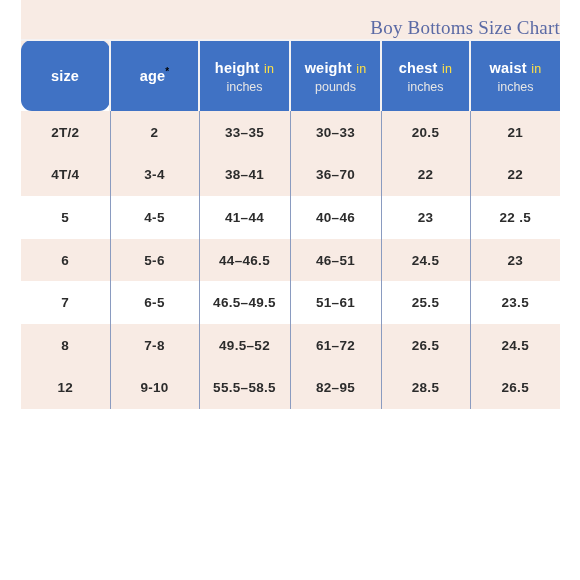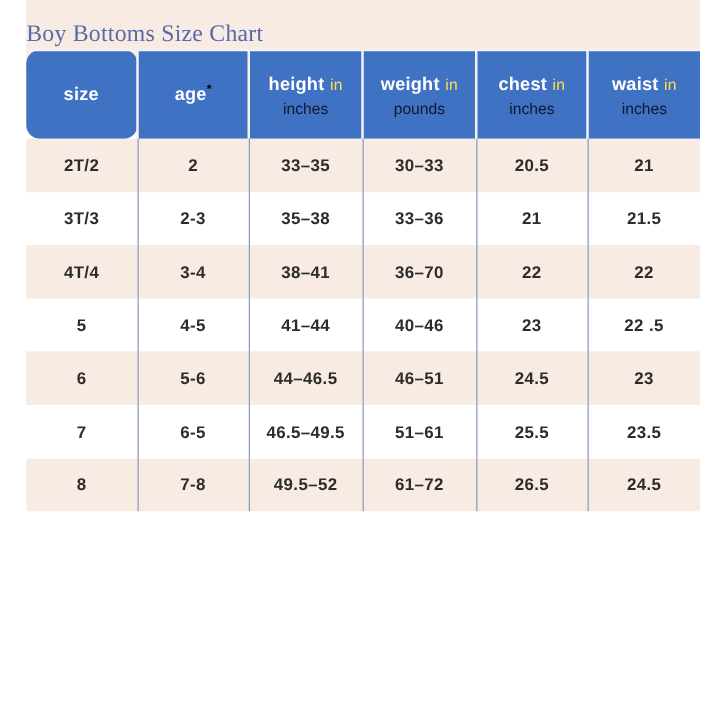--- a/index.html
+++ b/index.html
@@ -12,21 +12,21 @@
   #page {
     position:relative;
     width:580px; height:580px;
     background:#ffffff;
   }
   
   .title-band {
     position:absolute;
     left:21px; top:0; width:539px; height:56px;
     background:#f8ebe4;
-    display:flex; align-items:center; justify-content:flex-start;
+    display:flex; align-items:center; justify-content:flex-end;
   }
   .title-text {
     font-family:"Liberation Serif", serif;
     font-size:19px;
     color:#5b6aa5;
     letter-spacing:0.2px;
     white-space:nowrap;
   }
   
   .chart {
@@ -66,21 +66,21 @@
     font-size:12.5px;
     font-weight:normal;
     color:#fde047;
     letter-spacing:0.2px;
   }
   .h-line2 {
     display:block;
     margin-top:3px;
     font-size:12.5px;
     font-weight:normal;
-    color:#0f172a;
+    color:#e5e5e5;
   }
   .star { font-size:10px; vertical-align:super; }
 
   
   tbody td {
     height:42.6px;
     text-align:center;
     vertical-align:middle;
     font-size:13.5px;
     font-weight:bold;
@@ -123,28 +123,20 @@
     </thead>
     <tbody>
         <tr class="odd">
           <td>2T/2</td>
           <td>2</td>
           <td>33–35</td>
           <td>30–33</td>
           <td>20.5</td>
           <td>21</td>
         </tr>
-        <tr class="even">
-          <td>3T/3</td>
-          <td>2-3</td>
-          <td>35–38</td>
-          <td>33–36</td>
-          <td>21</td>
-          <td>21.5</td>
-        </tr>
         <tr class="odd">
           <td>4T/4</td>
           <td>3-4</td>
           <td>38–41</td>
           <td>36–70</td>
           <td>22</td>
           <td>22</td>
         </tr>
         <tr class="even">
           <td>5</td>
@@ -171,16 +163,24 @@
           <td>23.5</td>
         </tr>
         <tr class="odd">
           <td>8</td>
           <td>7-8</td>
           <td>49.5–52</td>
           <td>61–72</td>
           <td>26.5</td>
           <td>24.5</td>
         </tr>
+        <tr class="odd">
+          <td>12</td>
+          <td>9-10</td>
+          <td>55.5–58.5</td>
+          <td>82–95</td>
+          <td>28.5</td>
+          <td>26.5</td>
+        </tr>
       </tbody>
   </table>
 
 </div>
 
 </body></html>

